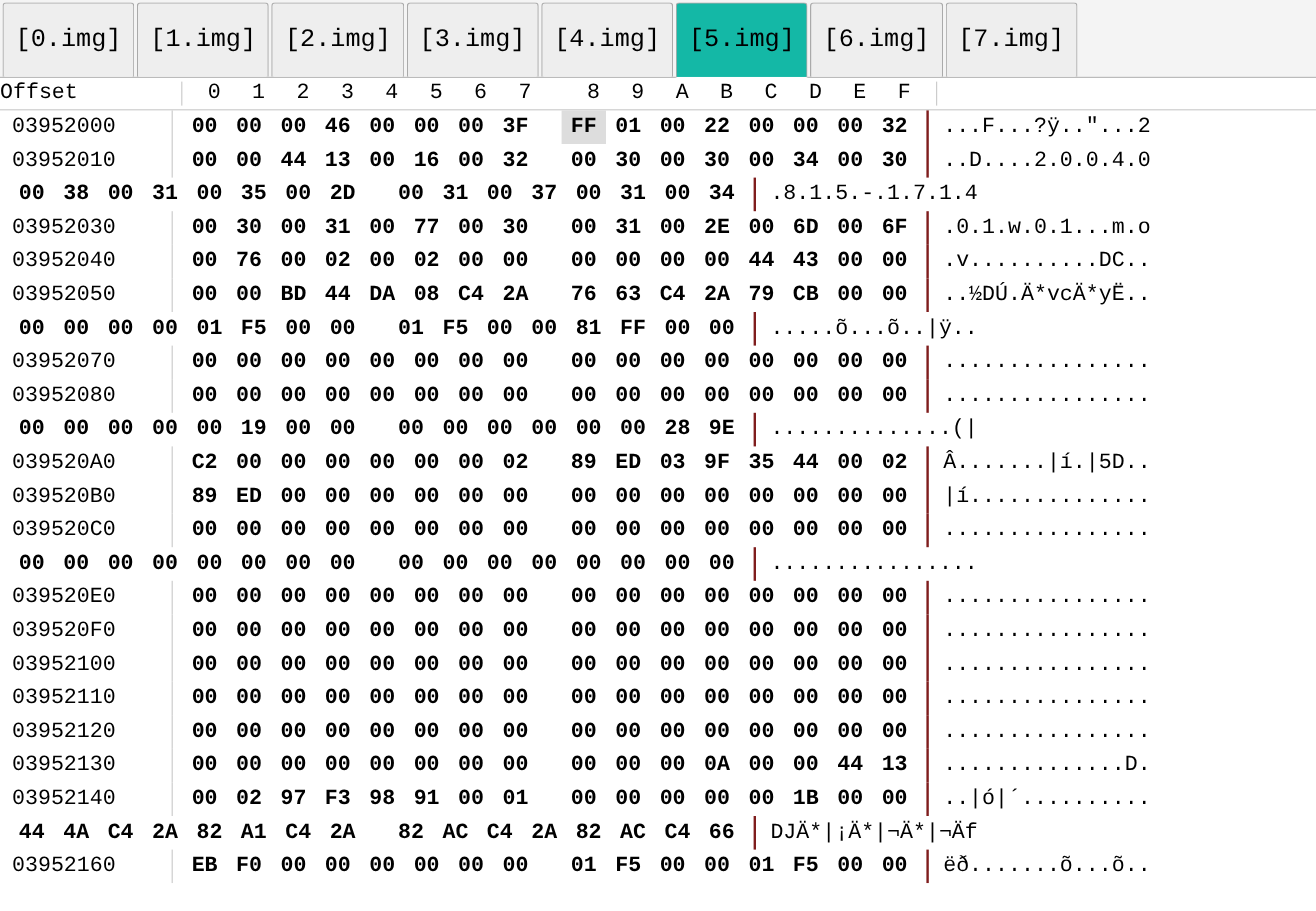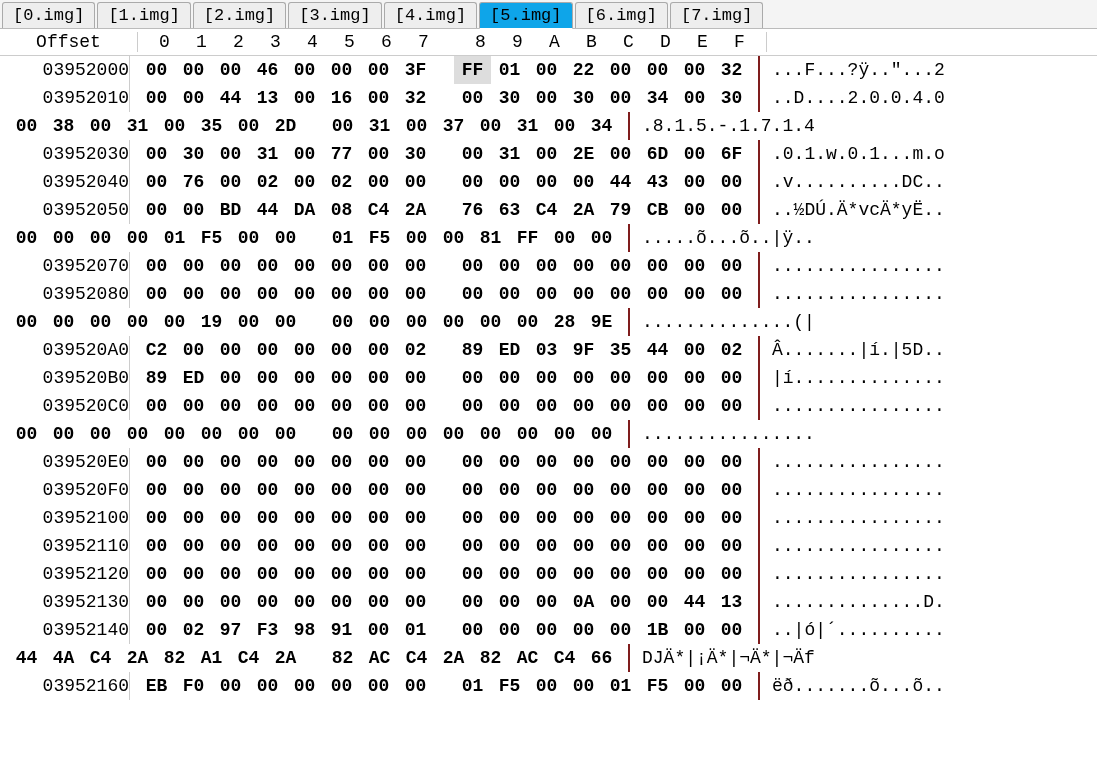--- a/index.html
+++ b/index.html
@@ -9,51 +9,51 @@
       background: #fff;
       color: #000;
     }
     .tabs {
       display: flex;
       border-bottom: 1px solid #bbb;
       background: #f4f4f4;
       padding: 2px 2px 0 2px;
     }
     .tab {
-      padding: 3px 10px;
+      padding: 19px 10px;
       border: 1px solid #aaa;
       border-bottom: none;
       background: #eee;
       margin-right: 2px;
       font-family: "Courier New", monospace;
-      font-size: 17px;
+      font-size: 21px;
       cursor: pointer;
       border-radius: 3px 3px 0 0;
     }
     .tab.active {
-      background: #0ea5e9;
+      background: #14b8a6;
       border-bottom: 1px solid #fff;
       margin-bottom: -1px;
     }
     .hex-container {
       padding: 0;
     }
     .header-row {
       display: flex;
       border-bottom: 1px solid #ccc;
       padding: 3px 0;
     }
     .data-row {
       display: flex;
       padding: 0;
       line-height: 28px;
     }
     .col-offset {
-      width: 130px;
-      text-align: right;
+      width: 144px;
+      text-align: left;
       border-right: 1px solid #ccc;
       padding-left: 10px;
     }
     .col-hex {
       display: flex;
       border-right: 2px solid #7f1d1d;
       padding: 0 8px;
       font-weight: bold;
     }
     .hex-byte {
@@ -64,22 +64,21 @@
       width: 20px;
     }
     .col-ascii {
       padding-left: 12px;
       white-space: pre;
     }
     .highlighted {
       background: #ddd;
     }
     .header-label {
-      width: 138px;
-      text-align: center;
+      width: 152px;
       border-right: 1px solid #ccc;
     }
     .header-hex {
       display: flex;
       border-right: 1px solid #ccc;
       padding: 0 8px;
     }
     .header-byte {
       width: 37px;
       text-align: center;

